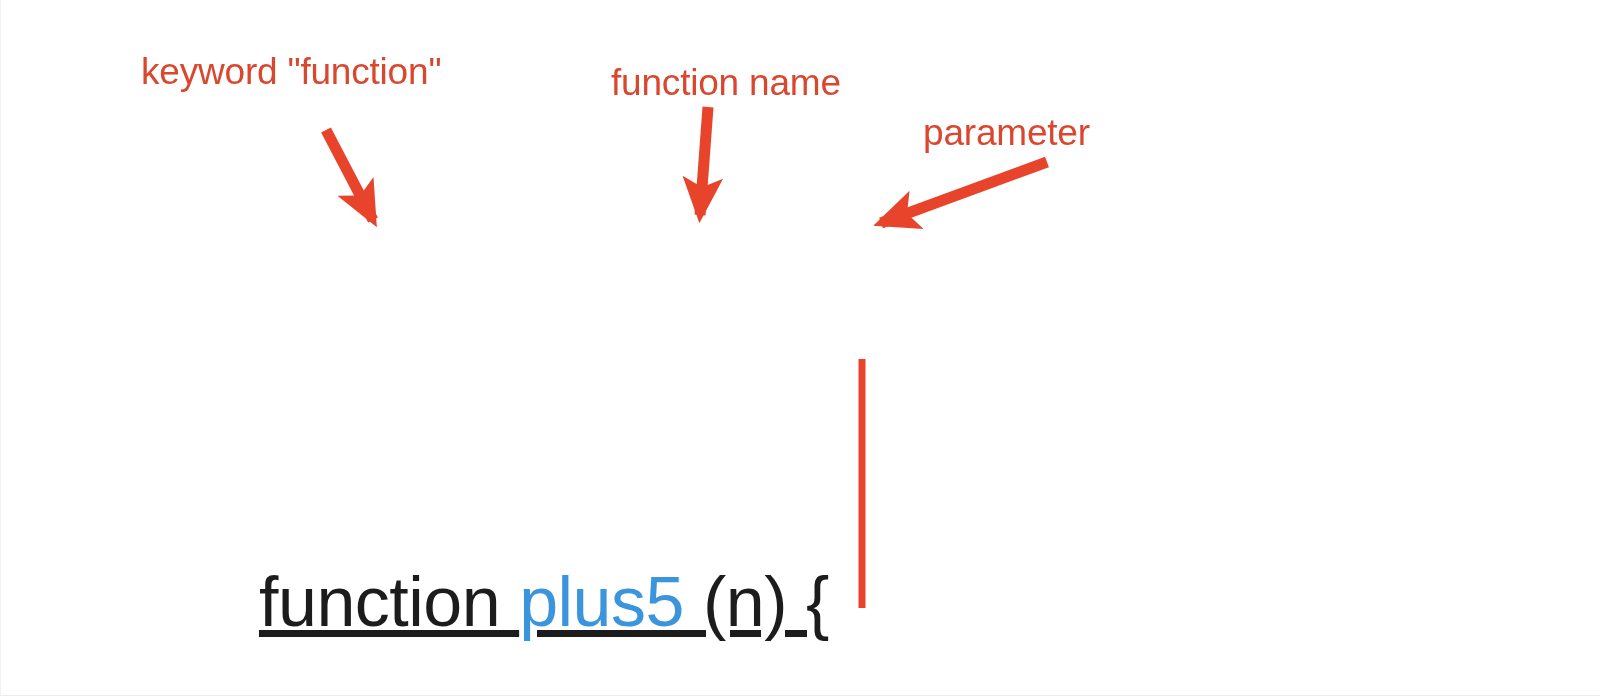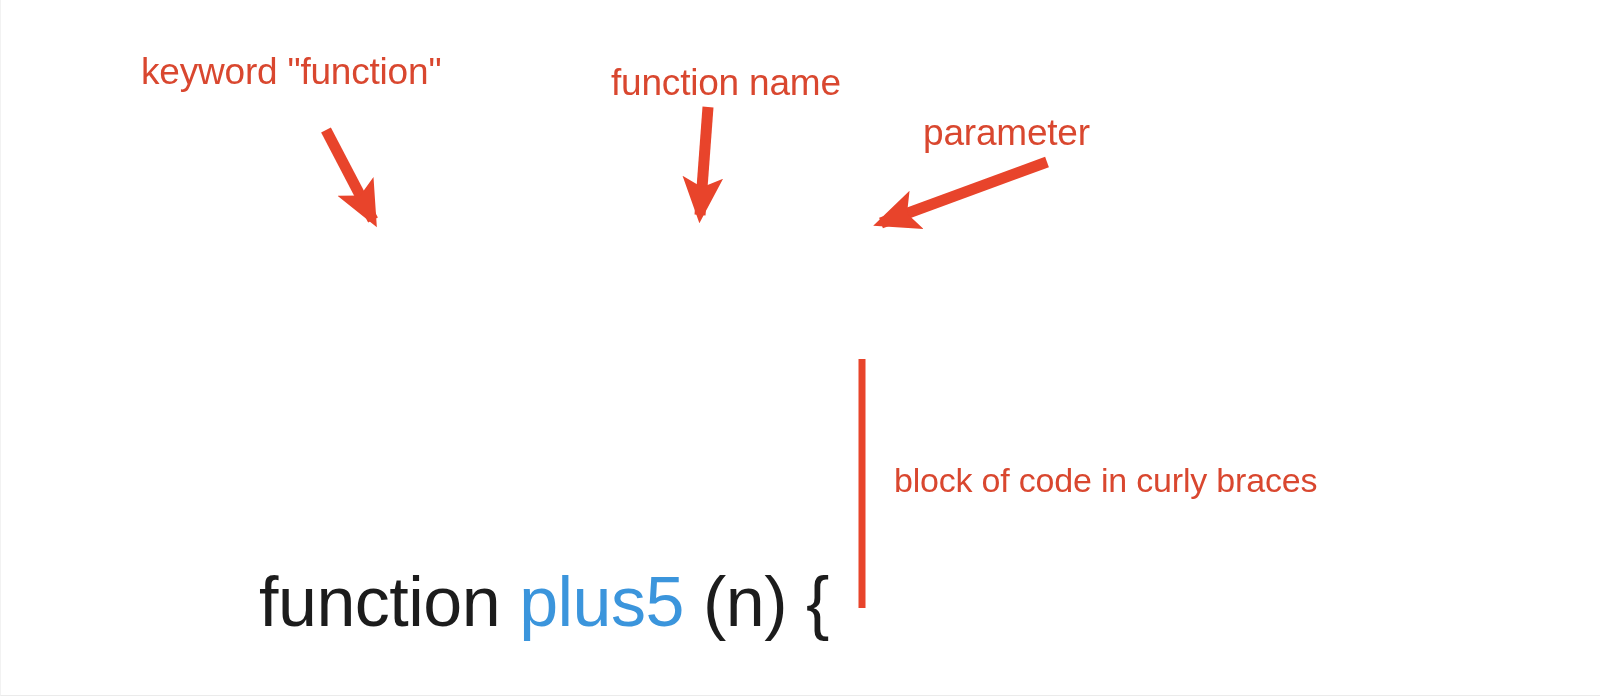--- a/index.html
+++ b/index.html
@@ -44,21 +44,21 @@
     top: 238px;
     font-family: "Liberation Sans", sans-serif;
     font-size: 70px;
     line-height: 104px;
     color: #1c1c1c;
     font-weight: 400;
     white-space: pre;
     letter-spacing: -0.5px;
   }
 
-  .code-line { display: block; height: 104px; }
+  .code-line { display: block; height: 104px; text-decoration: underline; }
 
   .tok-plain { color: #1c1c1c; }
   .tok-name  { color: #3b95dc; }
 
   
   #overlay {
     position: absolute;
     left: 0;
     top: 0;
     width: 1600px;
@@ -86,21 +86,20 @@
 
     <line x1="861" y1="359" x2="861" y2="608" stroke="#e8442b" stroke-width="7" stroke-linecap="butt"></line>
   </svg>
 
   <div class="annot" id="annot-keyword">keyword "function"</div>
 
   <div class="annot" id="annot-fname">function name</div>
 
   <div class="annot" id="annot-param">parameter</div>
 
-  <div class="annot" id="annot-block">block of code in curly braces</div>
 
   <div id="code-block">
 
     <span class="code-line"><span class="tok-plain">function </span><span class="tok-name">plus5</span><span class="tok-plain"> (n) {</span></span>
 
     
 
     
 
     

